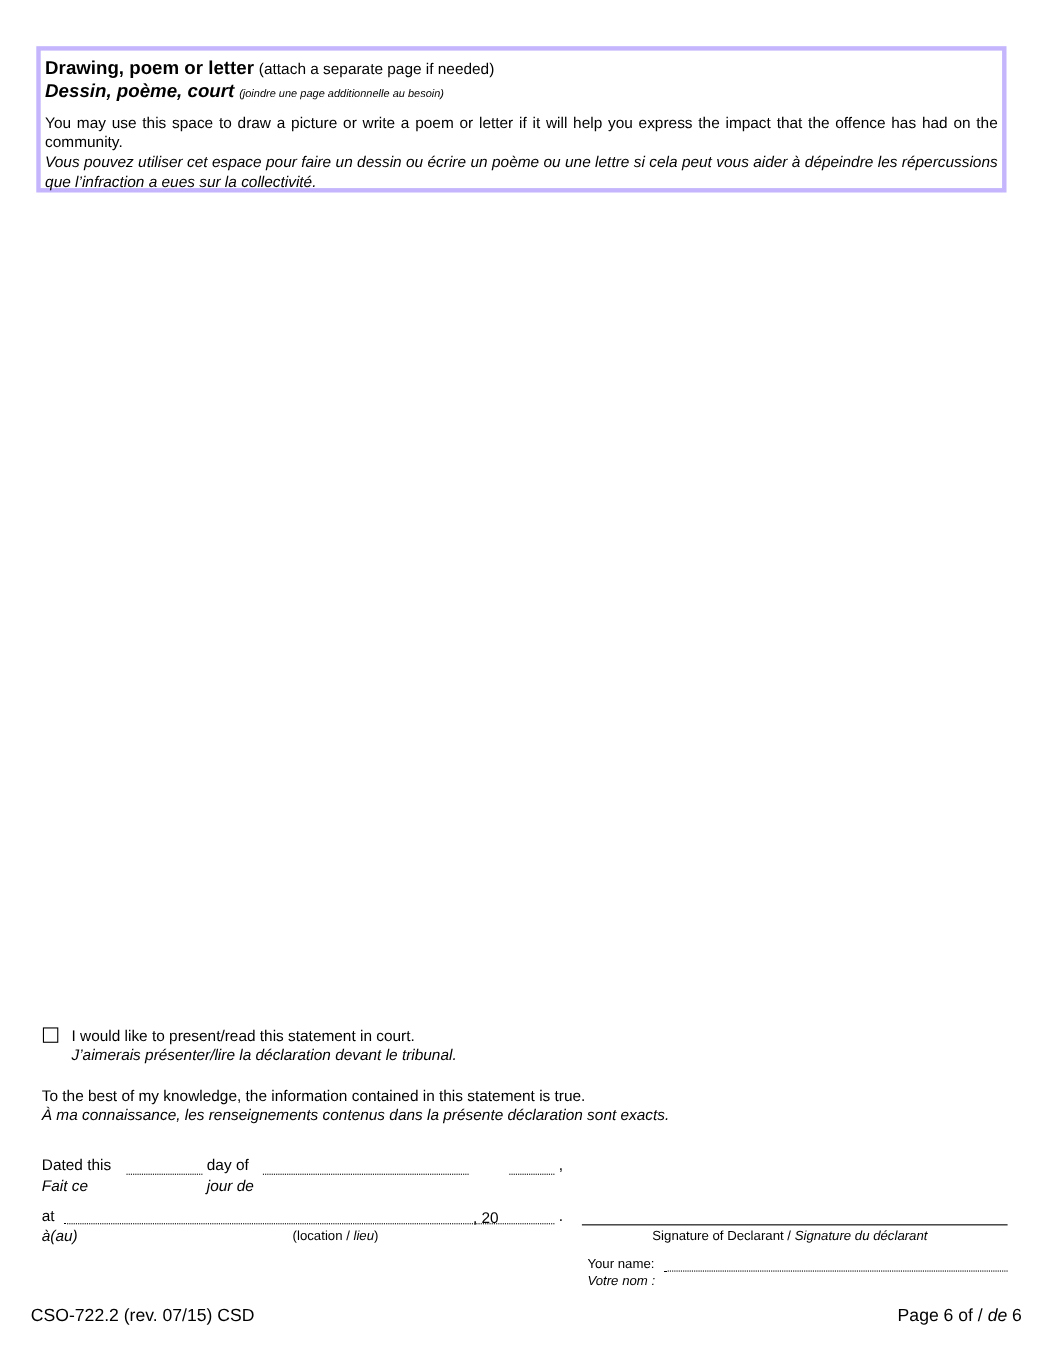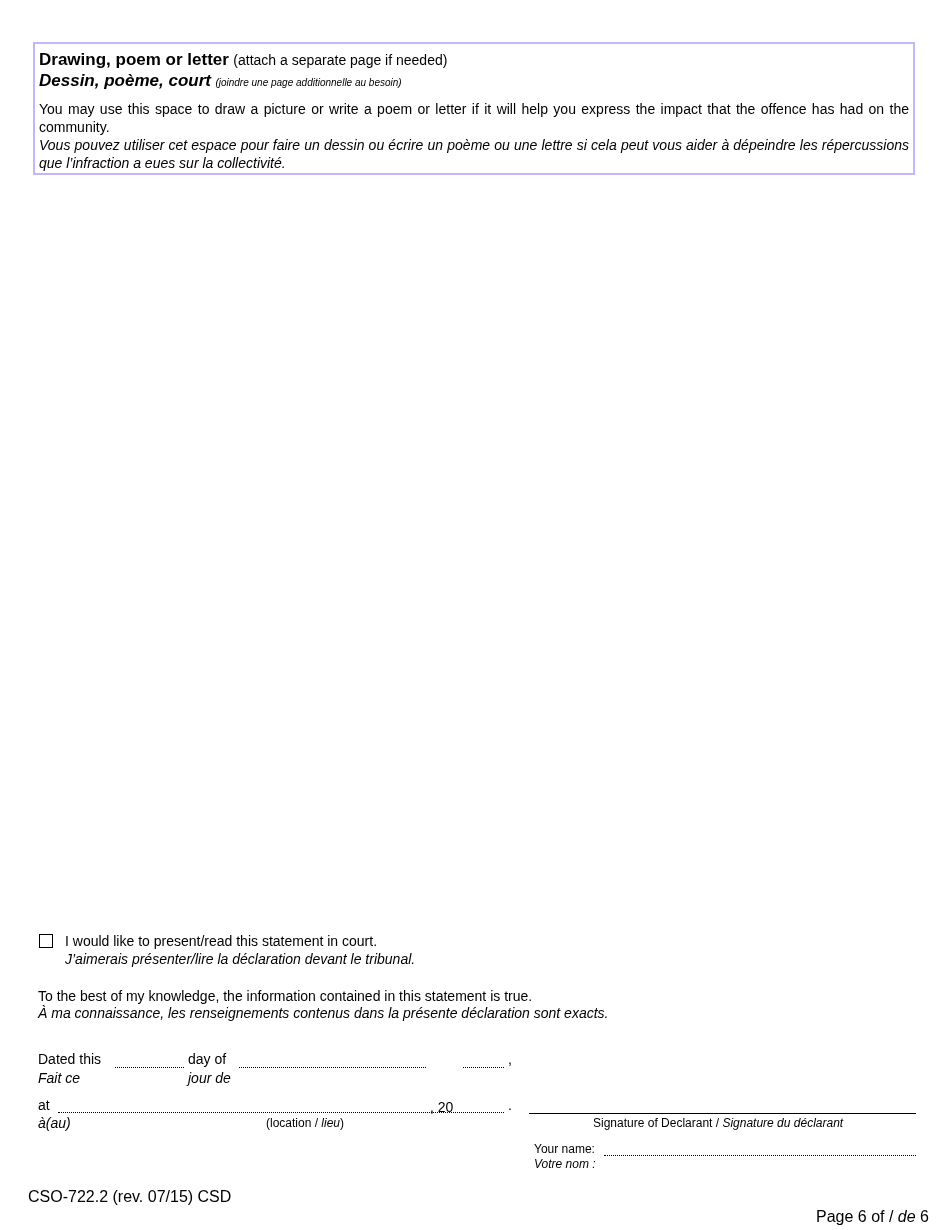--- a/index.html
+++ b/index.html
@@ -4,21 +4,21 @@
   <style>
     html, body { margin: 0; padding: 0; background: #ffffff; }
     body {
       width: 950px; height: 1230px; position: relative; overflow: hidden;
       font-family: "Liberation Sans", sans-serif; color: #000;
     }
     .abs { position: absolute; }
     .it { font-style: italic; }
     .header-box {
       position: absolute; left: 33px; top: 42px; width: 882px; height: 133px;
-      border: 2px solid #c4b5fd; box-sizing: border-box;
+      border: 4px solid #c4b5fd; box-sizing: border-box;
     }
     .title-en { position: absolute; left: 4px; top: 6px; font-size: 16px; white-space: nowrap; }
     .title-en b { font-weight: bold; font-size: 17px; }
     .title-en span.note { font-size: 14px; }
     .title-fr { position: absolute; left: 4px; top: 27px; font-size: 16px; white-space: nowrap; font-style: italic; }
     .title-fr b { font-weight: bold; font-size: 17px; }
     .title-fr span.note { font-size: 10px; }
     .desc { position: absolute; left: 4px; top: 56px; right: 4px; font-size: 14px; line-height: 18px; text-align: justify; }
     .desc p { margin: 0; }
 
@@ -89,13 +89,13 @@
 
 <div class="sigline"></div>
 <div class="abs small" style="left:593px; top:1116px;"><span>Signature of Declarant / </span><span class="it">Signature du déclarant</span></div>
 
 <div class="abs small" style="left:534px; top:1142px;">Your name:</div>
 <div class="abs small it" style="left:534px; top:1157px;">Votre nom :</div>
 <div class="dotline" style="left:604px; top:1155px; width:312px;"></div>
 <input class="field-input" style="left: 604px; top: 1140px; width: 312px; height: 15px;" value="">
 
 <div class="abs footer" style="left:28px; top:1188px;">CSO-722.2 (rev. 07/15) CSD</div>
-<div class="abs footer" style="left:816px; top:1188px;margin-top:20px;"><span>Page 6 of / </span><span class="it">de</span><span> 6</span></div>
+<div class="abs footer" style="left:816px; top:1188px;"><span>Page 6 of / </span><span class="it">de</span><span> 6</span></div>
 
 </body></html>

